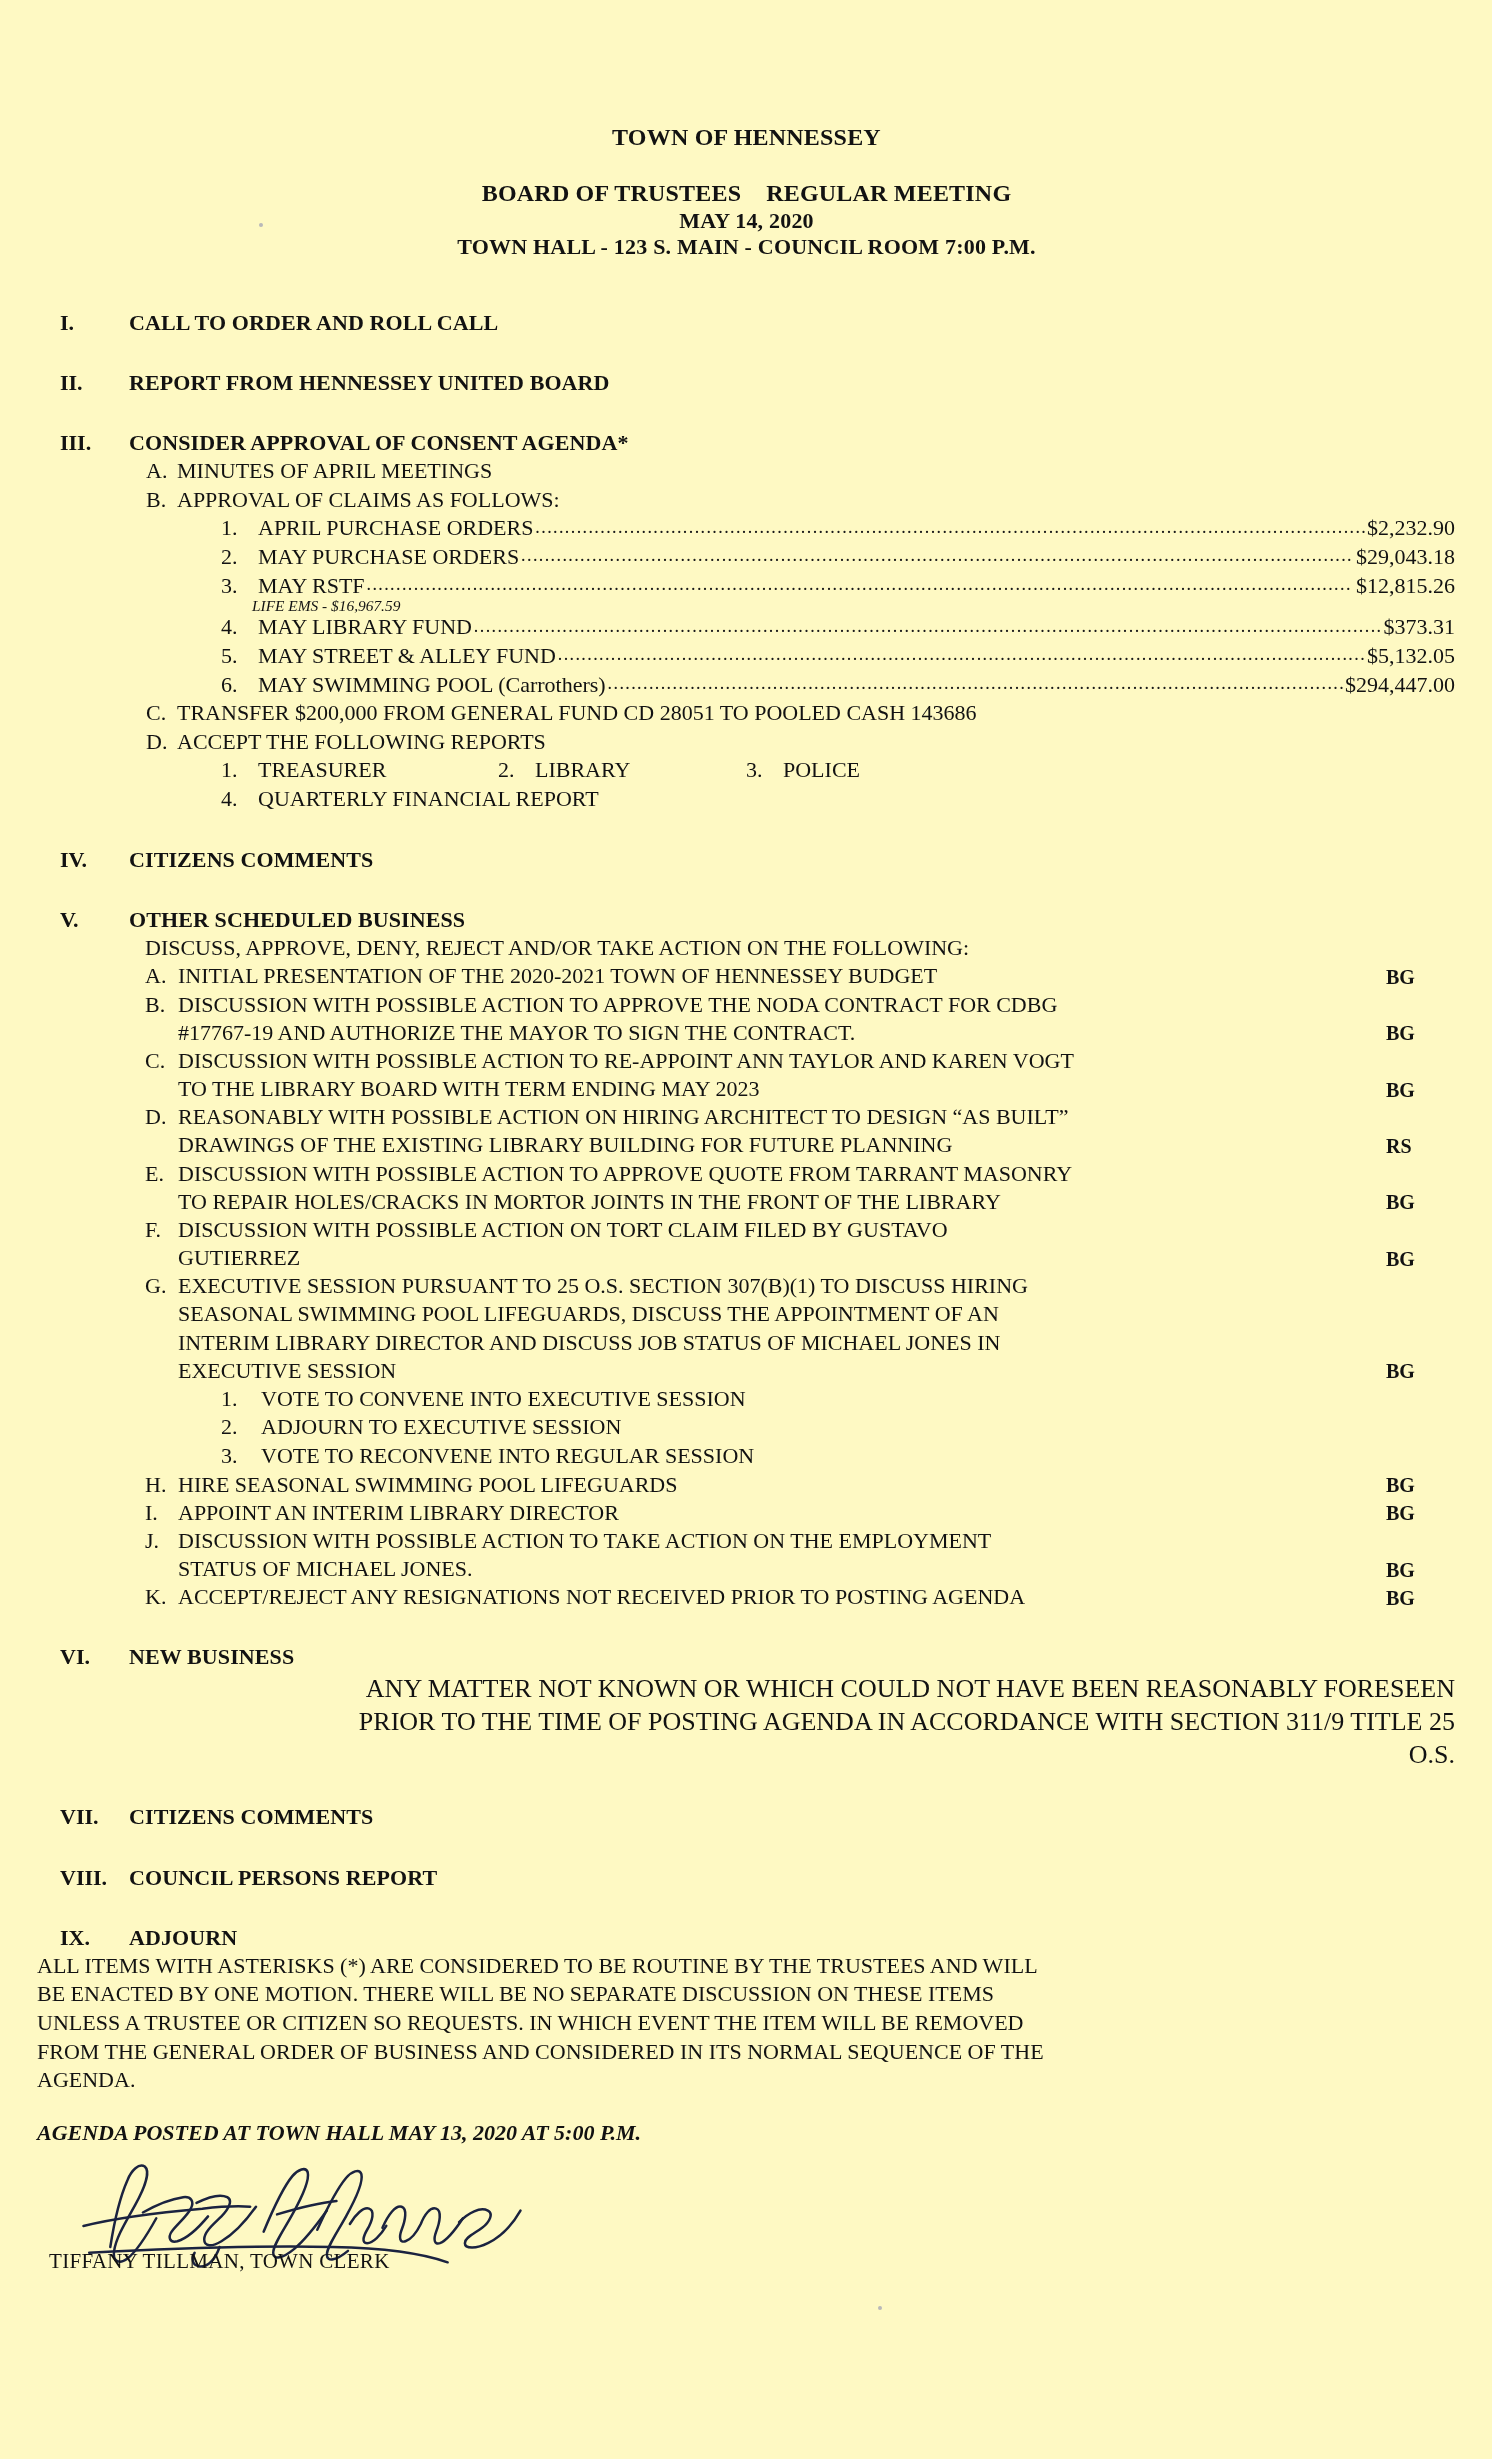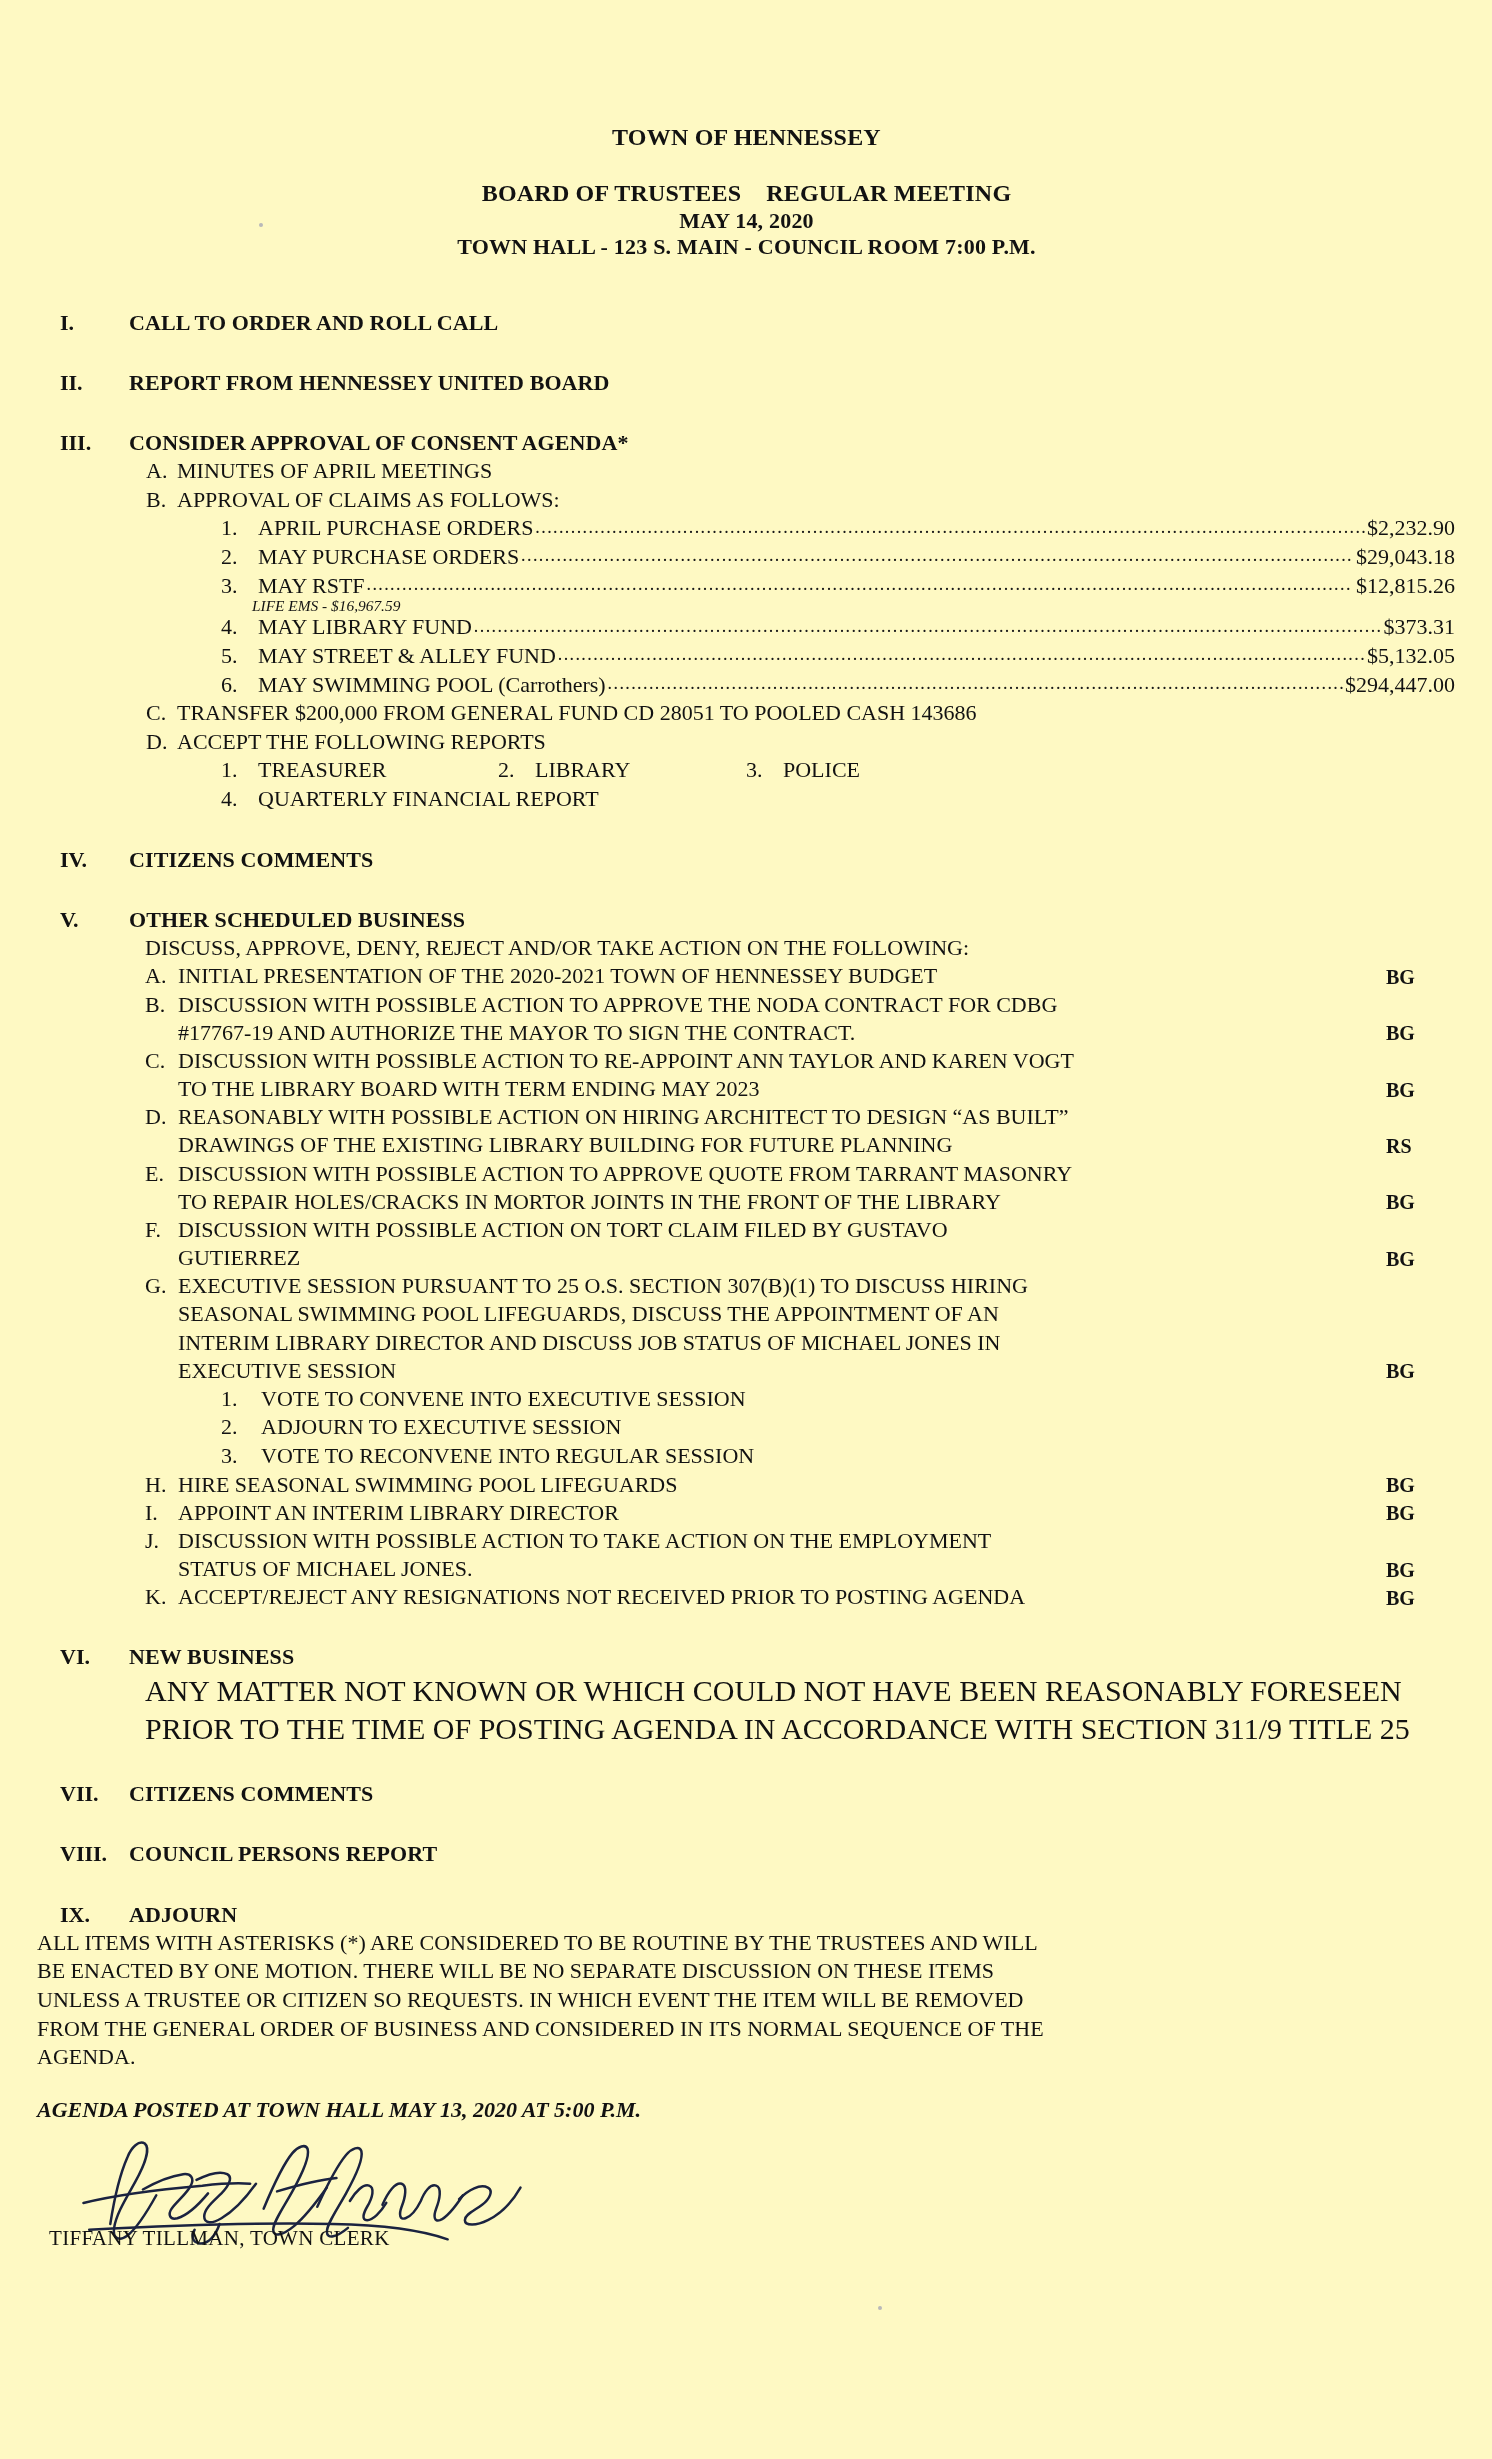--- a/index.html
+++ b/index.html
@@ -139,22 +139,23 @@
   .biz-sub {
     display: flex;
     padding-left: 161px;
     font-size: 22px;
     line-height: 1.3;
   }
   .biz-sub-num { width: 40px; flex: 0 0 40px; }
 
   .plain-indent {
     padding-left: 85px;
-    font-size: 30px;
+    font-size: 26px;
     line-height: 1.28;
+    text-align: right;
   }
   .intro-line {
     padding-left: 85px;
     font-size: 22px;
     line-height: 1.3;
   }
   .tail-para {
     padding-left: 0px;
     font-size: 22px;
     line-height: 1.3;
@@ -402,20 +403,21 @@
       <span class="biz-init">BG</span>
     </div>
 
     <div class="rn-row">
       <span class="rn-num">VI.</span>
       <span class="rn-title">NEW BUSINESS</span>
     </div>
 
     <div class="plain-indent">ANY MATTER NOT KNOWN OR WHICH COULD NOT HAVE BEEN REASONABLY FORESEEN</div>
     <div class="plain-indent">PRIOR TO THE TIME OF POSTING AGENDA IN ACCORDANCE WITH SECTION 311/9 TITLE 25</div>
+    <div class="plain-indent">O.S.</div>
 
     <div class="rn-row">
       <span class="rn-num">VII.</span>
       <span class="rn-title">CITIZENS COMMENTS</span>
     </div>
 
     <div class="rn-row">
       <span class="rn-num">VIII.</span>
       <span class="rn-title">COUNCIL PERSONS REPORT</span>
     </div>

